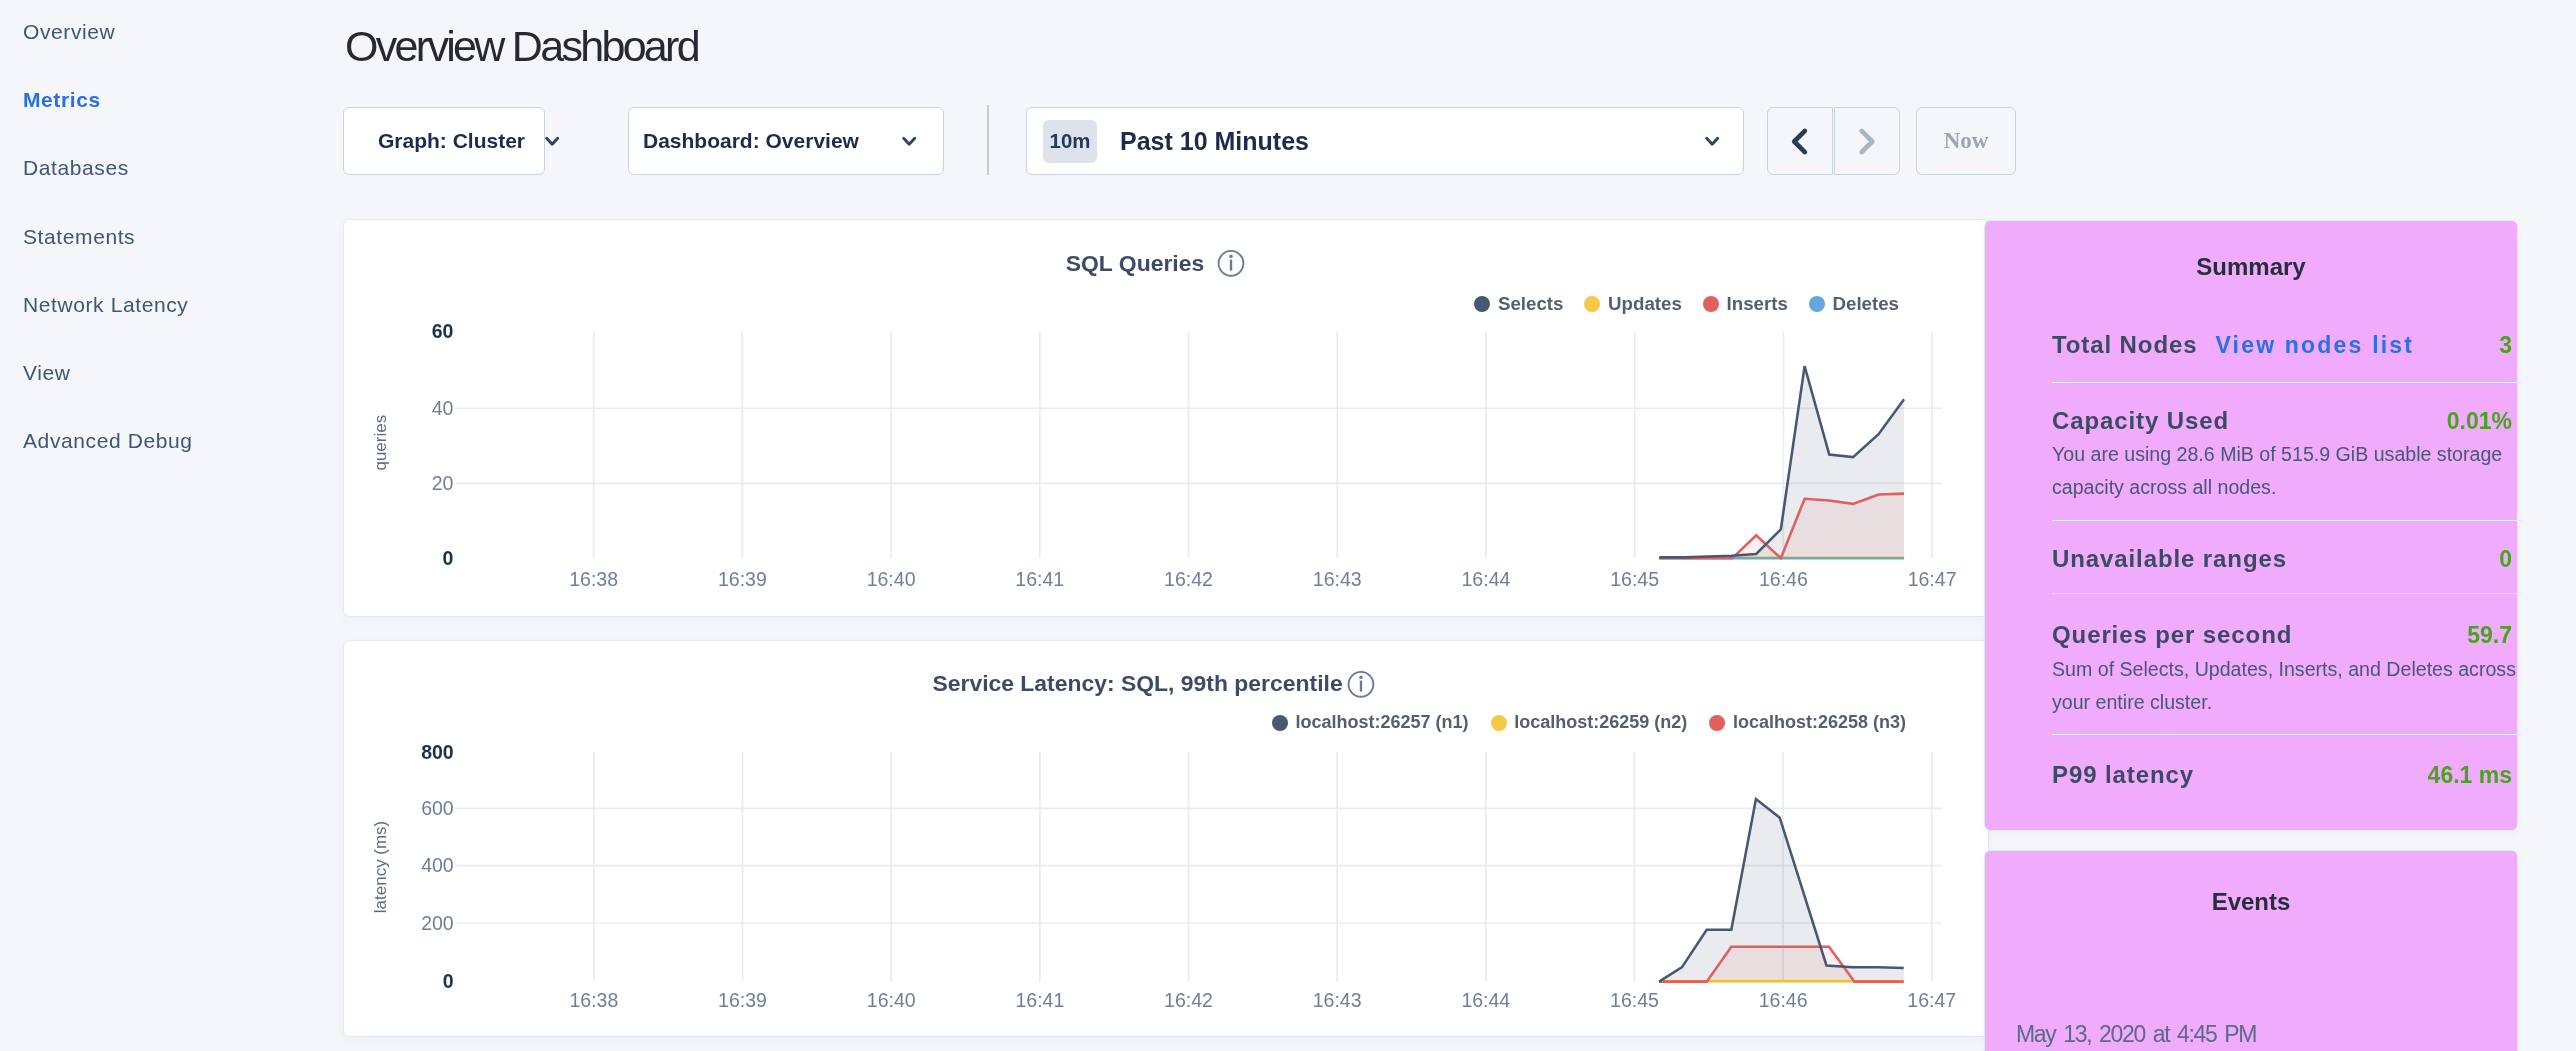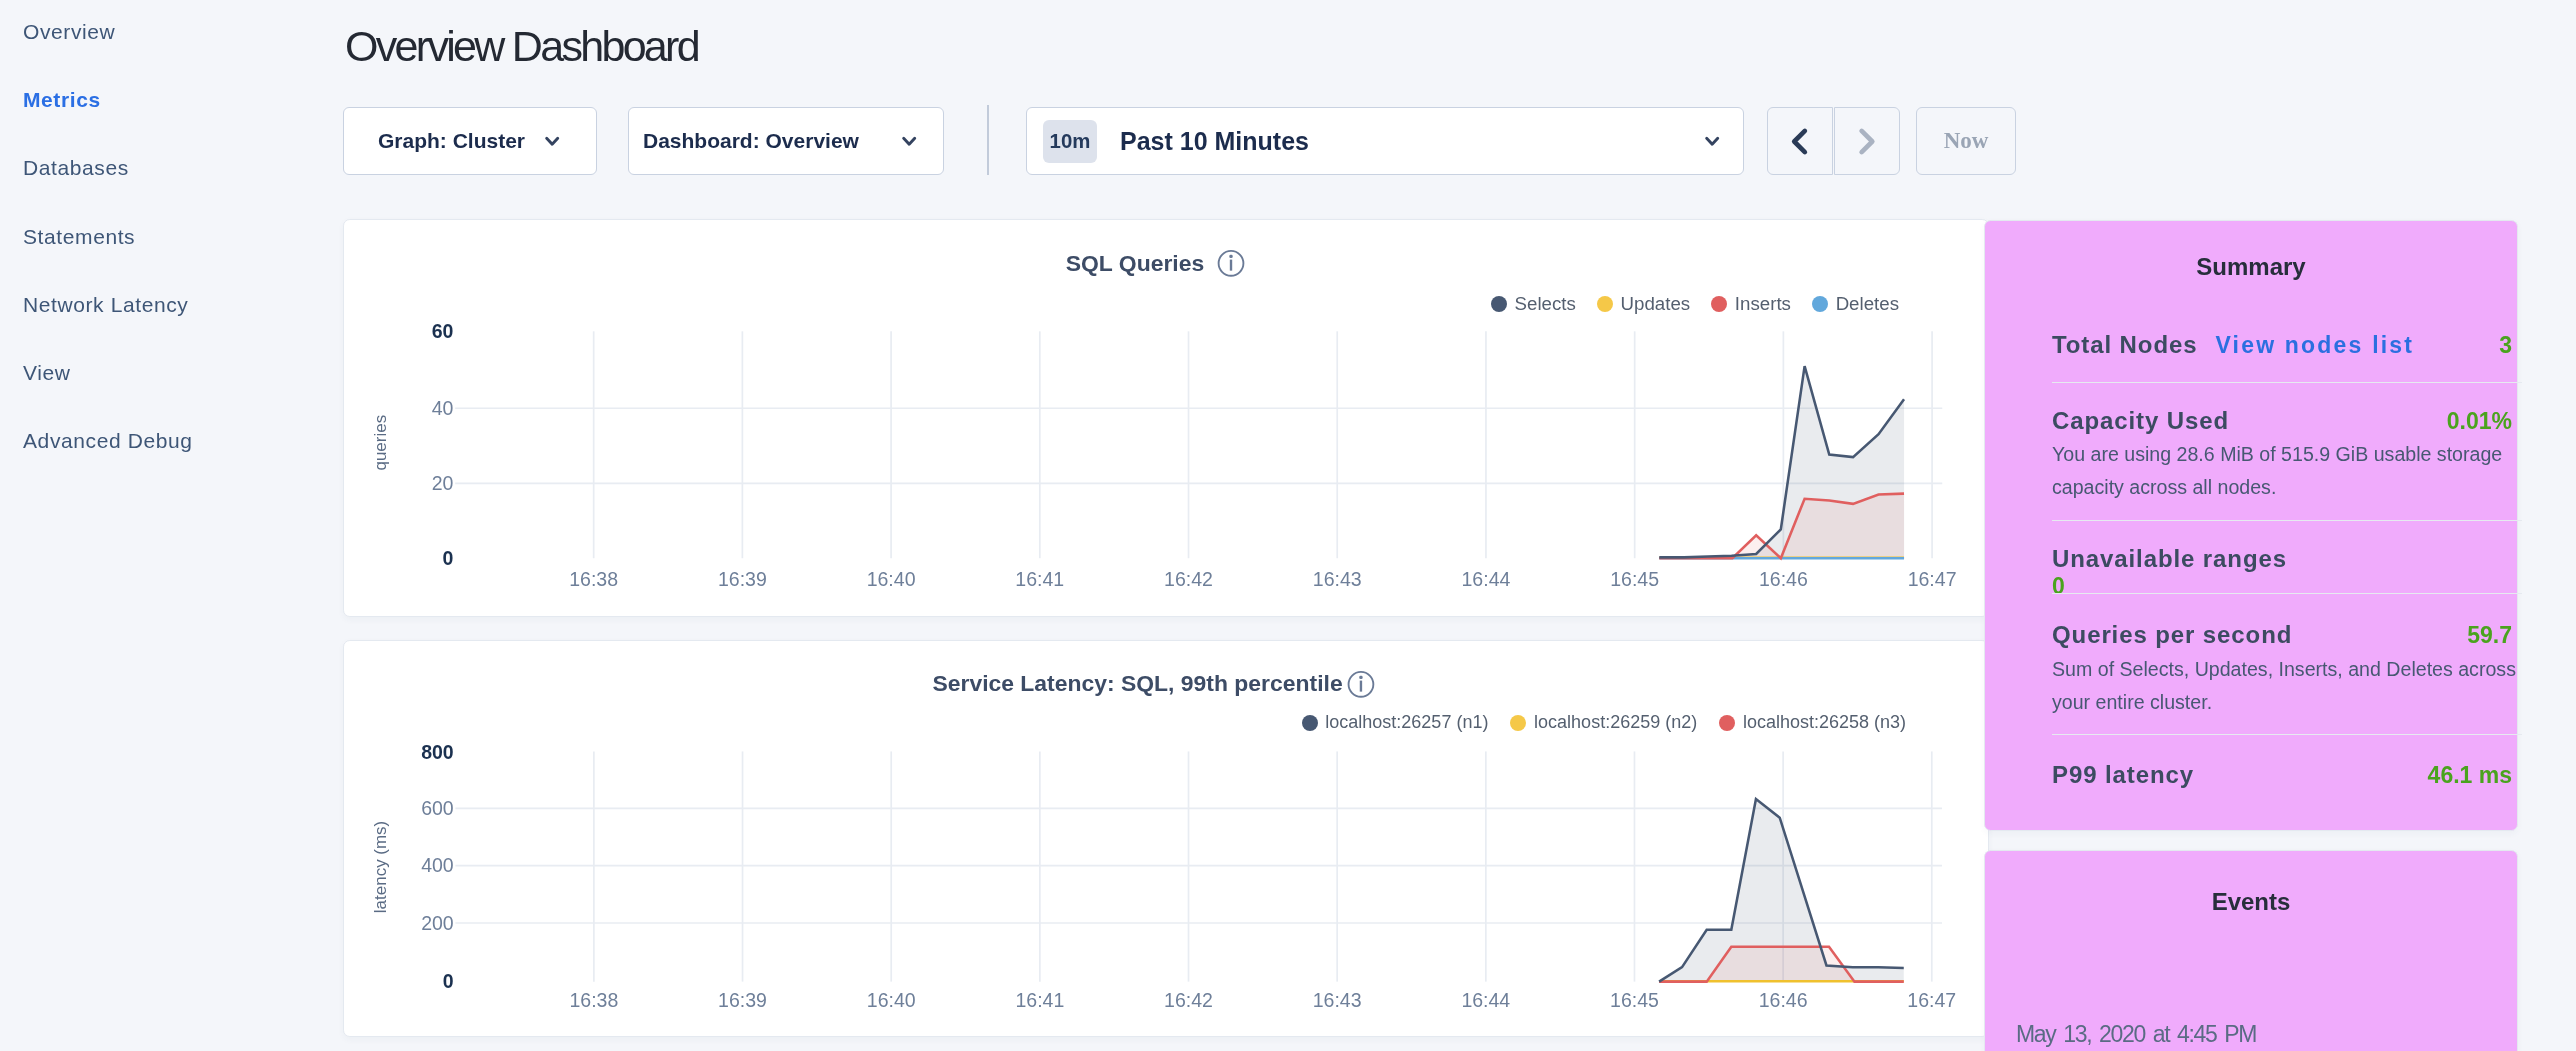--- a/index.html
+++ b/index.html
@@ -11,21 +11,21 @@
   .h1 { position:absolute; left:345px; top:22px; font-size:43px; color:#242933; letter-spacing:-2.7px; }
   
   .ctl { position:absolute; top:107px; height:68px; background:#fff; border:1.7px solid #c9d2e1; border-radius:6px; display:flex; align-items:center; }
   .ctl .lbl { font-size:21px; font-weight:bold; color:#1c2c4d; }
   .caret { width:20.4px; height:20.4px; display:inline-block; }
   .sep { position:absolute; left:987px; top:105px; width:1.7px; height:70px; background:#c2cbda; }
   .chip { background:#dde2ec; border-radius:6px; font-size:20.4px; font-weight:bold; color:#243a5c; width:54px; height:43px; display:flex; align-items:center; justify-content:center; }
   .navbtn { position:absolute; top:107px; height:68px; background:#f4f6fa; border:1.7px solid #c9d2e1; display:flex; align-items:center; justify-content:center;font-family:Liberation Serif, serif; }
   
   .card { position:absolute; left:343px; width:1646px; background:#fff; border:0.9px solid #e4e9f0; border-radius:6.8px; box-shadow:0 2.6px 6px rgba(60,80,110,0.04); }
-  .legend { position:absolute; right:89px; display:flex; gap:21px; align-items:center; font-size:18.7px; color:#545f6f; }
+  .legend { position:absolute; right:89px; display:flex; gap:21px; align-items:center; font-size:18.7px; color:#545f6f;font-weight:bold; }
   .legend .it { display:flex; align-items:center; }
   .legend .dot { width:16px; height:16px; border-radius:50%; margin-right:7.7px; }
   
   .panel { position:absolute; left:1984px; width:534px; background:#f0abfc; border:0.9px solid #e4e9f0; border-radius:6.8px; box-shadow:0 2.6px 6px rgba(60,80,110,0.04); }
   .ptitle { text-align:center; font-size:24px; font-weight:bold; color:#272e3b; }
   .srow { position:absolute; left:31px; right:43px; display:flex; justify-content:space-between; align-items:baseline; }
   .shead { font-size:24px; font-weight:bold; color:#3c4b61; letter-spacing:0.9px; }
   .sval { font-size:23px; font-weight:bold; color:#4aa31e; }
   .spara { position:absolute; left:31px; right:25.5px; font-size:19.6px; color:#475872; line-height:33px; }
   .sdiv { position:absolute; left:31px; right:33px; height:0.9px; background:#e6eaf0; }
@@ -37,21 +37,21 @@
   <div class="nav" style="top:20.4px;">Overview</div>
   <div class="nav active" style="top:88px;">Metrics</div>
   <div class="nav" style="top:156px;">Databases</div>
   <div class="nav" style="top:225px;">Statements</div>
   <div class="nav" style="top:293px;">Network Latency</div>
   <div class="nav" style="top:361px;">View</div>
   <div class="nav" style="top:429px;">Advanced Debug</div>
 
   <div class="h1">Overview Dashboard</div>
 
-  <div class="ctl" style="left:343px; width:254px; padding-left:34px;">
+  <div class="ctl" style="left:343px; width:202px; padding-left:34px;">
     <span class="lbl">Graph: Cluster</span>
     <svg class="caret" style="position:absolute; left:198px;" viewBox="0 0 24 24">
       <path d="M5.5 8.5 L12 15.5 L18.5 8.5" fill="none" stroke="#344360" stroke-width="3.4" stroke-linecap="round" stroke-linejoin="round"></path>
     </svg>
   </div>
   <div class="ctl" style="left:628px; width:316px; padding-left:14px;">
     <span class="lbl">Dashboard: Overview</span>
     <svg class="caret" style="position:absolute; left:270px;" viewBox="0 0 24 24">
       <path d="M5.5 8.5 L12 15.5 L18.5 8.5" fill="none" stroke="#344360" stroke-width="3.4" stroke-linecap="round" stroke-linejoin="round"></path>
     </svg>
@@ -210,21 +210,21 @@
       <span><span class="shead">Total Nodes</span><span class="link" style="margin-left:18px;">View nodes list</span></span>
       <span class="sval">3</span>
     </div>
     <div class="sdiv" style="top:162px;"></div>
     <div class="srow" style="top:187px;">
       <span class="shead">Capacity Used</span>
       <span class="sval">0.01%</span>
     </div>
     <div class="spara" style="top:218px;">You are using 28.6 MiB of 515.9 GiB usable storage capacity across all nodes.</div>
     <div class="sdiv" style="top:300px;"></div>
-    <div class="srow" style="top:325px;flex-direction:column;">
+    <div class="srow" style="top:325px;">
       <span class="shead">Unavailable ranges</span>
       <span class="sval">0</span>
     </div>
     <div class="sdiv" style="top:373px;"></div>
     <div class="srow" style="top:401px;">
       <span class="shead">Queries per second</span>
       <span class="sval">59.7</span>
     </div>
     <div class="spara" style="top:433px;">Sum of Selects, Updates, Inserts, and Deletes across your entire cluster.</div>
     <div class="sdiv" style="top:514px;"></div>

